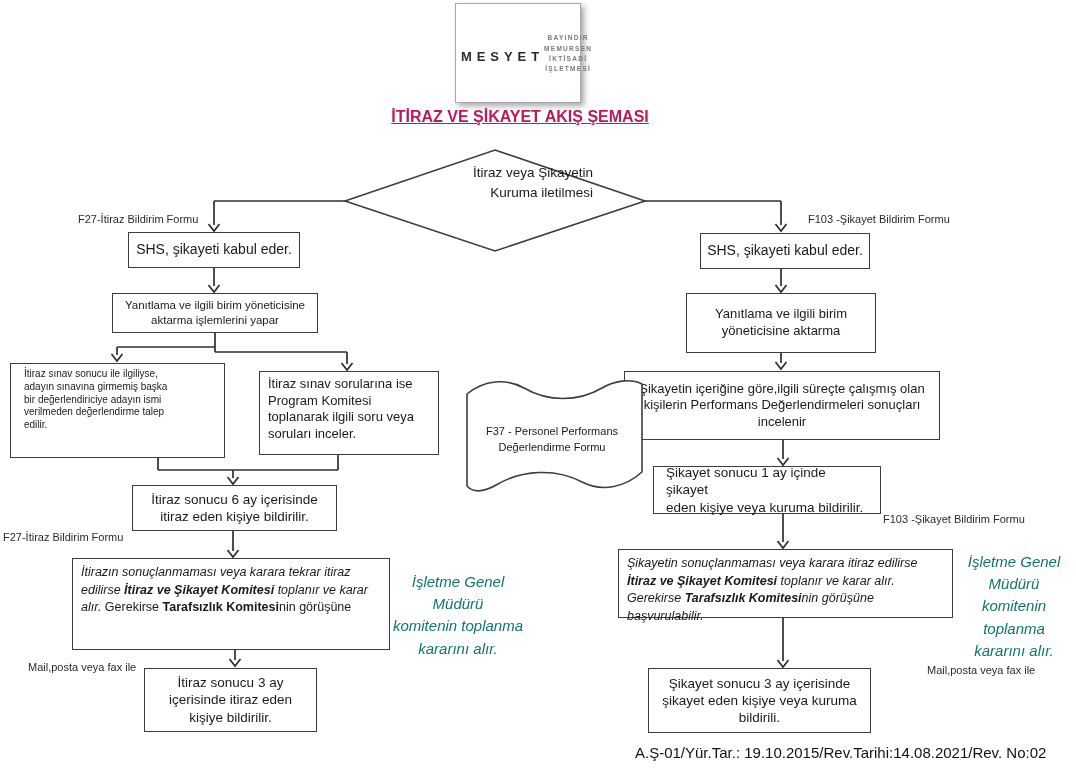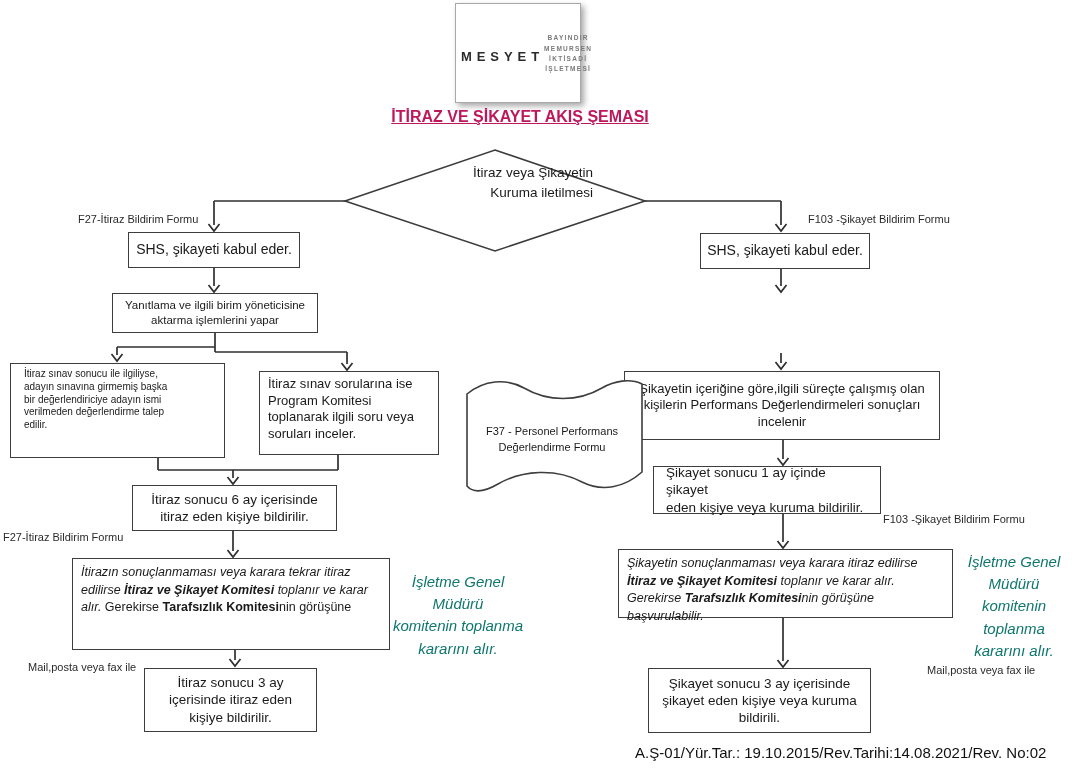--- a/index.html
+++ b/index.html
@@ -107,20 +107,24 @@
     <span>SHS, şikayeti kabul eder.</span>
   </div>
   <div class="box" style="left:700px;top:233px;width:170px;height:36px;font-size:14px;">
     <span>SHS, şikayeti kabul eder.</span>
   </div>
 
   <div class="box" style="left:112px;top:293px;width:206px;height:40px;font-size:11.5px;">
     <span class="lnb">Yanıtlama ve ilgili birim yöneticisine</span>
     <span class="lnb">aktarma işlemlerini yapar</span>
   </div>
+  <div class="box" style="left:686px;top:293px;width:190px;height:60px;font-size:13px;">
+    <span class="lnb">Yanıtlama ve ilgili birim</span>
+    <span class="lnb">yöneticisine aktarma</span>
+  </div>
 
   <div class="box la" style="left:10px;top:363px;width:215px;height:95px;font-size:10px;padding:4px 13px;justify-content:flex-start;">
     <span class="lnb">İtiraz sınav sonucu ile ilgiliyse,</span>
     <span class="lnb">adayın sınavına girmemiş başka</span>
     <span class="lnb">bir değerlendiriciye adayın ismi</span>
     <span class="lnb">verilmeden değerlendirme talep</span>
     <span class="lnb">edilir.</span>
   </div>
   <div class="box la" style="left:259px;top:371px;width:180px;height:84px;font-size:13px;padding:4px 8px;justify-content:flex-start;">
     <span class="lnb">İtiraz sınav sorularına ise</span>

